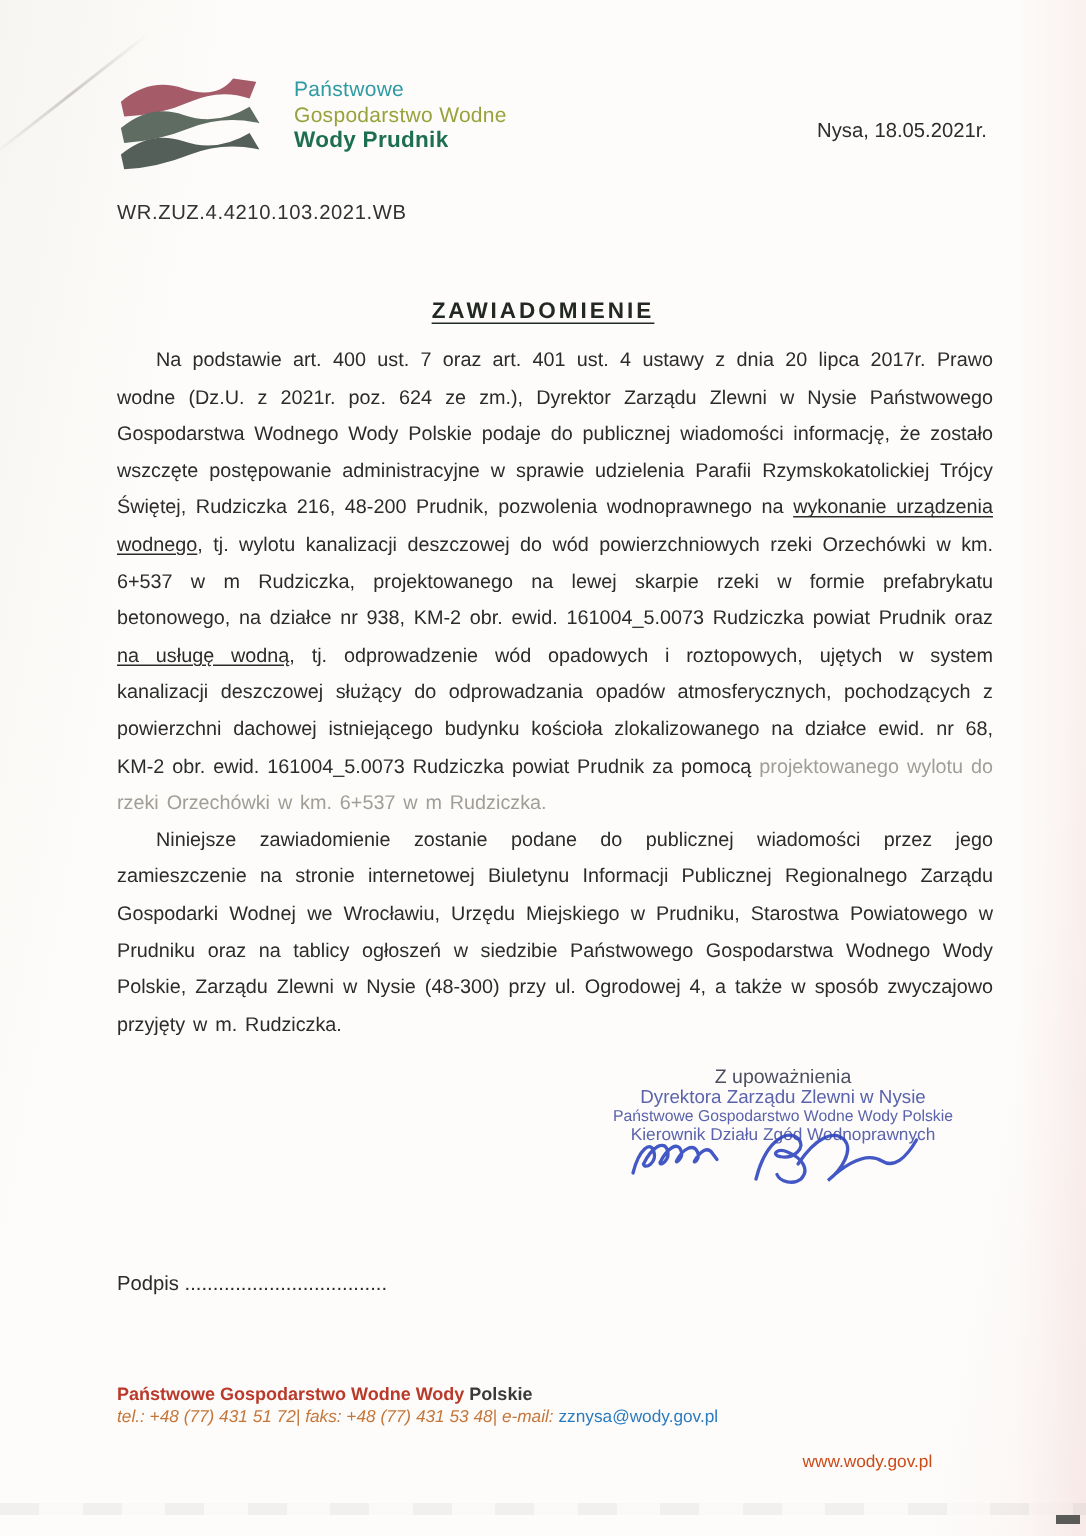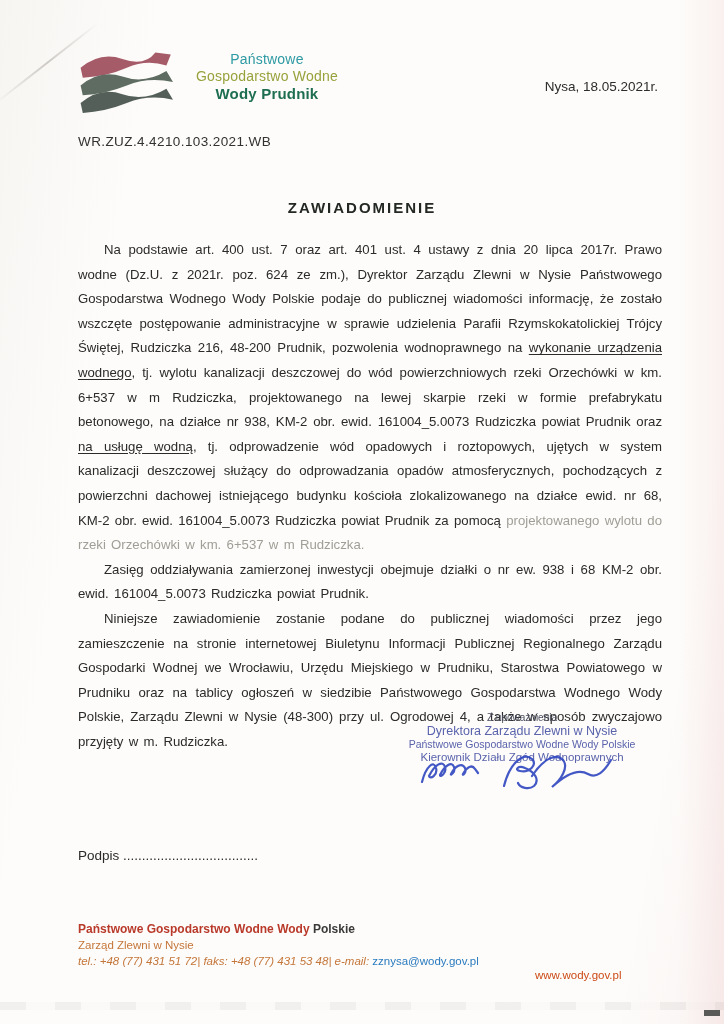--- a/index.html
+++ b/index.html
@@ -5,41 +5,41 @@
   html,body{margin:0;padding:0;}
   body{width:724px;height:1024px;overflow:hidden;background:#e8e6e2;font-family:"Liberation Sans",sans-serif;}
   .page{position:relative;width:724px;height:1024px;background:linear-gradient(100deg,#f7f5f2 0%,#fdfcfa 18%,#fdfcfa 88%,#faf3f2 100%);overflow:hidden;}
   
   .crease{position:absolute;left:-18px;top:62px;width:130px;height:2px;background:linear-gradient(90deg,rgba(160,155,150,.0),rgba(170,165,160,.55),rgba(170,165,160,.0));transform:rotate(-38deg);}
   .right-tint{position:absolute;right:0;top:0;width:46px;height:1024px;background:linear-gradient(90deg,rgba(232,178,178,0),rgba(228,170,170,.14));}
   .bottom-smudge{position:absolute;left:0;bottom:14px;width:724px;height:8px;background:repeating-linear-gradient(90deg,rgba(120,118,115,.18) 0 26px,rgba(120,118,115,.04) 26px 55px);opacity:.5;}
   .corner-dash{position:absolute;left:704px;top:1010px;width:16px;height:6px;background:#5a5a58;}
 
   
-  .logo-wrap{position:absolute;left:74px;top:48px;display:flex;align-items:flex-start;text-align:center;}
+  .logo-wrap{position:absolute;left:74px;top:48px;display:flex;align-items:flex-start;}
   .logo-mark{width:110px;height:66px;}
   .logo-text{margin-left:12px;margin-top:3px;font-size:14px;line-height:17px;letter-spacing:.2px;}
   .logo-line3{font-weight:bold;font-size:15px;}
   .date-line{position:absolute;right:66px;top:55px;font-size:13.5px;color:#2c2c2c;margin-top:24px;}
   .ref-line{position:absolute;left:78px;top:134px;font-size:13.5px;color:#323232;letter-spacing:.4px;}
 
   
   .doc-title{position:absolute;left:0;top:199px;width:724px;text-align:center;}
-  .doc-title span{font-weight:bold;font-size:15px;letter-spacing:2px;color:#232823;text-underline-offset:3px;}
+  .doc-title span{font-weight:bold;font-size:15px;letter-spacing:2px;color:#232823;text-decoration:underline;text-underline-offset:3px;}
 
   
-  .body-block{position:absolute;left:78px;top:238px;width:584px;color:#2b2b2b;}
+  .body-block{position:absolute;left:78px;top:228px;width:584px;color:#2b2b2b;}
   .para{margin:0;font-size:13.2px;line-height:24.6px;text-align:justify;word-spacing:1.6px;}
   .para.indent{text-indent:26px;}
   .seg-underline{text-decoration:underline;text-underline-offset:2px;}
   .seg-faded{color:#a09e96;}
 
   
   .stamp{position:absolute;left:372px;top:711px;width:300px;text-align:center;color:#5a63ac;}
-  .stamp-l1{font-size:10px;color:#4c4f60;line-height:13px;}
+  .stamp-l1{font-size:13px;color:#4c4f60;line-height:13px;}
   .stamp-l2{font-size:12.5px;line-height:14px;}
   .stamp-l3{font-size:10.5px;line-height:13px;}
   .stamp-l4{font-size:11.5px;line-height:13px;}
   .sig-name{position:absolute;left:372px;top:768px;width:300px;text-align:center;font-family:"Liberation Serif",serif;font-style:italic;font-weight:bold;font-size:15px;color:#2d3bb0;}
   .sig-scrawl{position:absolute;left:408px;top:744px;width:230px;height:58px;}
 
   
   .fillin1{position:absolute;left:78px;top:812px;font-size:13.5px;color:#2b2b2b;}
   .fillin2{position:absolute;left:78px;top:848px;font-size:13.5px;color:#2b2b2b;}
 
@@ -73,21 +73,20 @@
 
   <div class="date-line">Nysa, 18.05.2021r.</div>
   <div class="ref-line">WR.ZUZ.4.4210.103.2021.WB</div>
 
   <div class="doc-title">
     <span>ZAWIADOMIENIE</span>
   </div>
 
   <div class="body-block">
       <p class="para indent"><span class="seg-normal">Na podstawie art. 400 ust. 7 oraz art. 401 ust. 4 ustawy z dnia 20 lipca 2017r. Prawo wodne (Dz.U. z 2021r. poz. 624 ze zm.), Dyrektor Zarządu Zlewni w Nysie Państwowego Gospodarstwa Wodnego Wody Polskie podaje do publicznej wiadomości informację, że zostało wszczęte postępowanie administracyjne w sprawie udzielenia Parafii Rzymskokatolickiej Trójcy Świętej, Rudziczka 216, 48-200 Prudnik, pozwolenia wodnoprawnego na </span><span class="seg-underline">wykonanie urządzenia wodnego</span><span class="seg-normal">, tj. wylotu kanalizacji deszczowej do wód powierzchniowych rzeki Orzechówki w km. 6+537 w m Rudziczka, projektowanego na lewej skarpie rzeki w formie prefabrykatu betonowego, na działce nr 938, KM-2 obr. ewid. 161004_5.0073 Rudziczka powiat Prudnik oraz </span><span class="seg-underline">na usługę wodną</span><span class="seg-normal">, tj. odprowadzenie wód opadowych i roztopowych, ujętych w system kanalizacji deszczowej służący do odprowadzania opadów atmosferycznych, pochodzących z powierzchni dachowej istniejącego budynku kościoła zlokalizowanego na działce ewid. nr 68, KM-2 obr. ewid. 161004_5.0073 Rudziczka powiat Prudnik za pomocą </span><span class="seg-faded">projektowanego wylotu do rzeki Orzechówki w km. 6+537 w m Rudziczka.</span></p>
-      <p class="para indent"><span class="seg-normal">Zasięg oddziaływania zamierzonej inwestycji obejmuje działki o nr ew. 938 i 68 KM-2 obr. ewid. 161004_5.0073 Rudziczka powiat Prudnik.</span></p>
       <p class="para indent"><span class="seg-normal">Niniejsze zawiadomienie zostanie podane do publicznej wiadomości przez jego zamieszczenie na stronie internetowej Biuletynu Informacji Publicznej Regionalnego Zarządu Gospodarki Wodnej we Wrocławiu, Urzędu Miejskiego w Prudniku, Starostwa Powiatowego w Prudniku oraz na tablicy ogłoszeń w siedzibie Państwowego Gospodarstwa Wodnego Wody Polskie, Zarządu Zlewni w Nysie (48-300) przy ul. Ogrodowej 4, a także w sposób zwyczajowo przyjęty w m. Rudziczka.</span></p>
     </div>
 
   <div class="stamp">
     <div class="stamp-l1">Z upoważnienia</div>
     <div class="stamp-l2" style="color: rgb(90, 99, 172);">Dyrektora Zarządu Zlewni w Nysie</div>
     <div class="stamp-l3" style="color: rgb(90, 99, 172);">Państwowe Gospodarstwo Wodne Wody Polskie</div>
     <div class="stamp-l4" style="color: rgb(90, 99, 172);">Kierownik Działu Zgód Wodnoprawnych</div>
   </div>
 
@@ -101,20 +100,19 @@
 
   <div class="fillin2">
     <span>Podpis </span>
     <span>....................................</span>
   </div>
 
   <div class="footer">
     <div class="footer-org">
       <span style="color: rgb(185, 58, 43);">Państwowe Gospodarstwo Wodne Wody</span><span style="color: rgb(58, 58, 58);"> Polskie</span>
     </div>
-    <div style="color: rgb(196, 118, 58);">Zarząd Zlewni w Nysie</div>
     <div>
       <span style="color: rgb(196, 118, 58); font-style: italic;">tel.: +48 (77) 431 51 72| faks: +48 (77) 431 53 48| e-mail: </span><span style="color: rgb(43, 123, 191);">zznysa@wody.gov.pl</span>
     </div>
   </div>
   <div class="footer-site" style="color: rgb(204, 74, 23);">www.wody.gov.pl</div>
 
 </div>
 
 </body></html>

